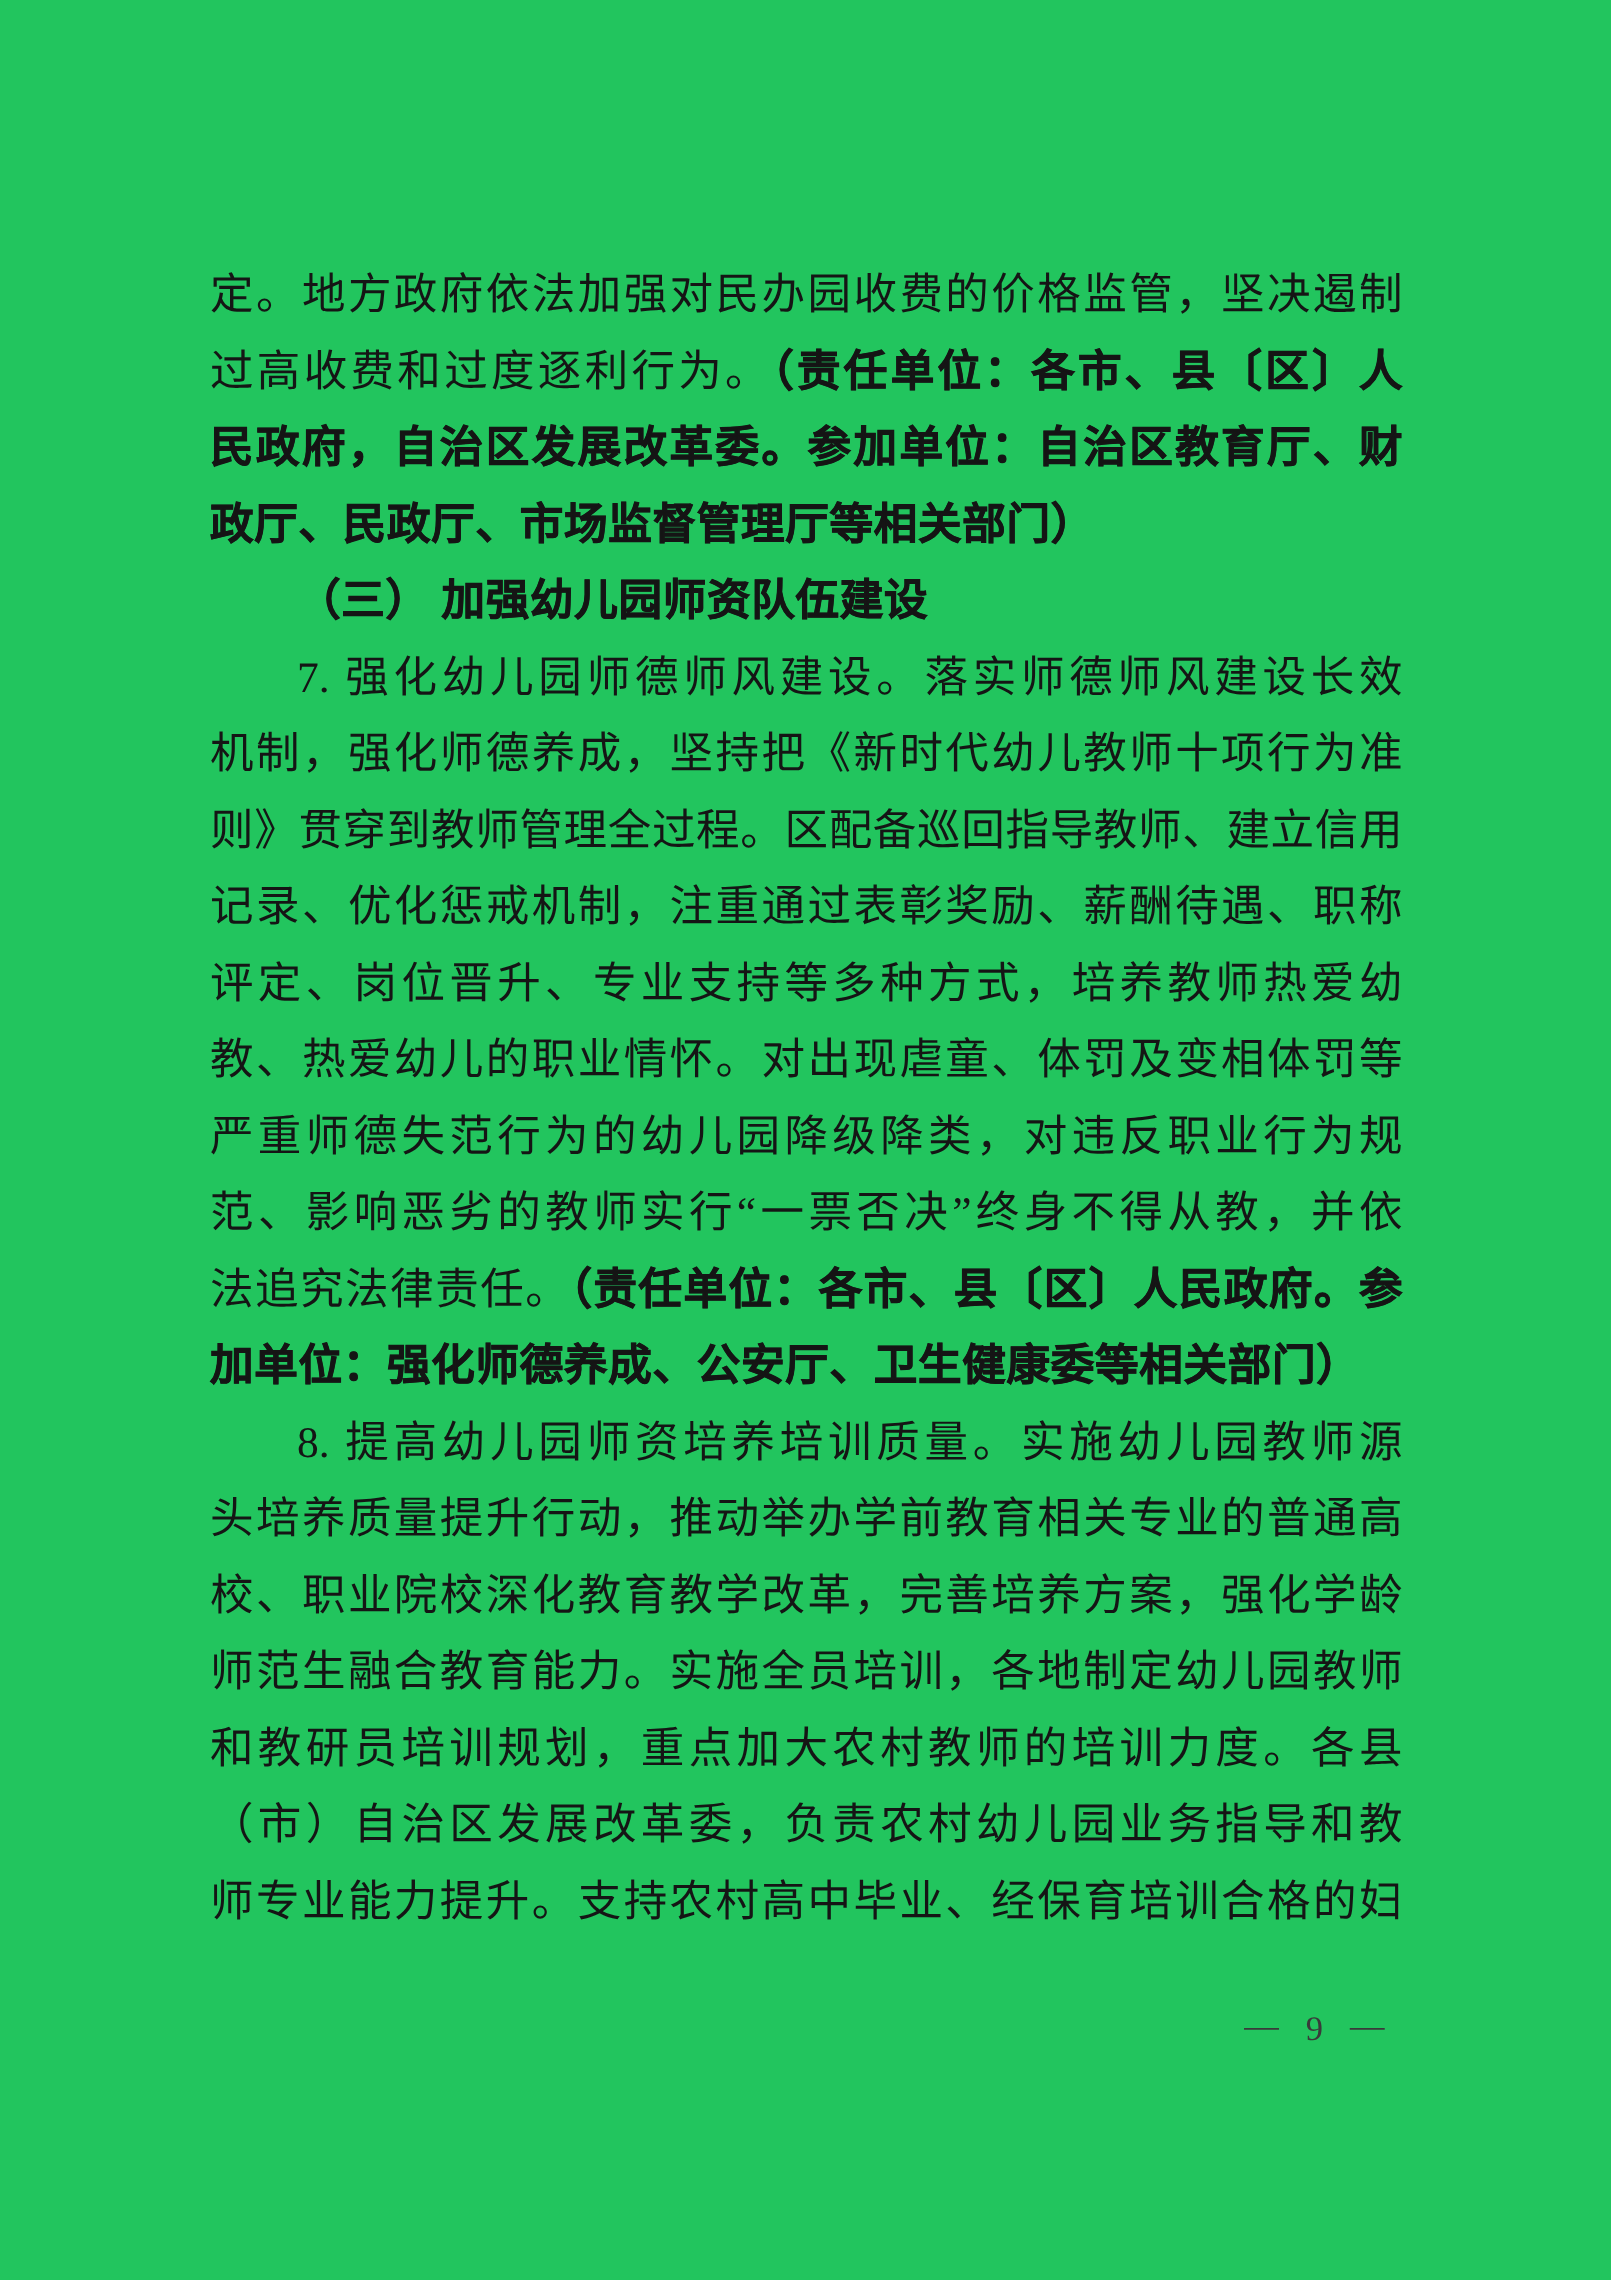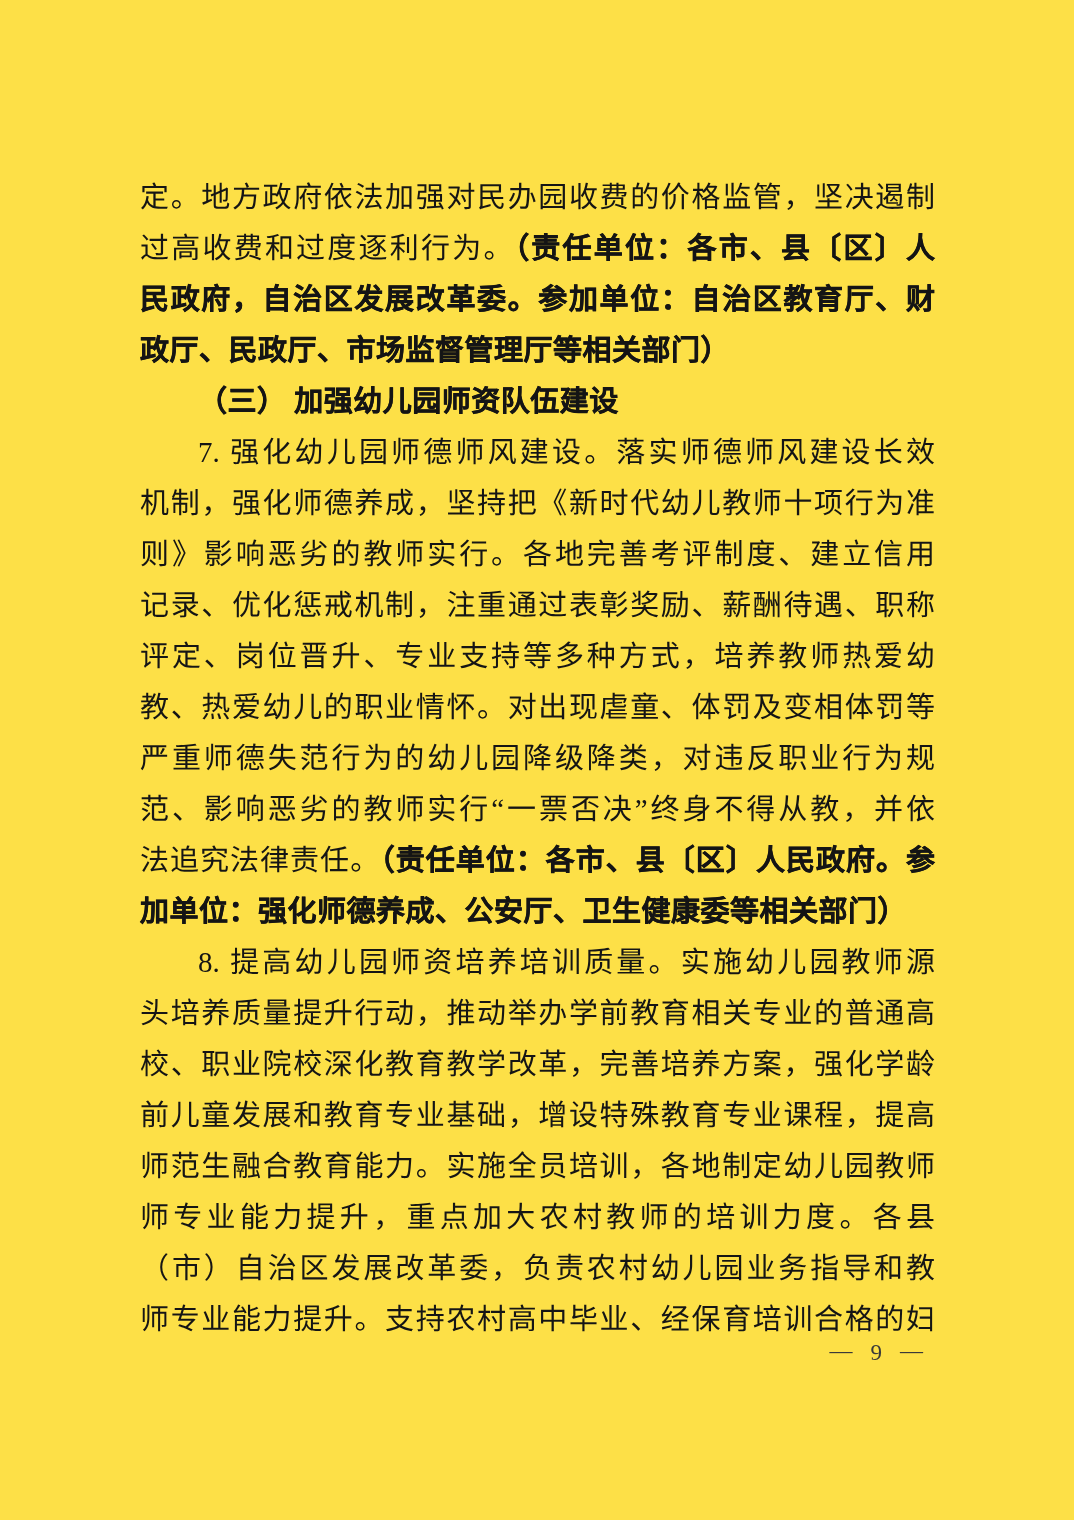--- a/index.html
+++ b/index.html
@@ -5,21 +5,21 @@
 <style>
   html, body {
     margin: 0;
     padding: 0;
     background: #ffffff;
   }
   .page {
     position: relative;
     width: 1074px;
     height: 1520px;
-    background: #fde047;
+    background: #22c55e;
     overflow: hidden;
     font-family: "Liberation Serif", "DejaVu Serif", serif;
     color: #151515;
   }
   .doc-body {
     position: absolute;
     left: 140px;
     top: 172px;
     width: 795px;
   }
@@ -67,34 +67,33 @@
 <div class="page">
 
   <main class="doc-body">
       <div class="line justify"><span class="seg">定。地方政府依法加强对民办园收费的价格监管，坚决遏制</span></div>
       <div class="line justify"><span class="seg">过高收费和过度逐利行为。</span><span class="seg bold">（责任单位：各市、县〔区〕人</span></div>
       <div class="line justify"><span class="seg bold">民政府，自治区发展改革委。参加单位：自治区教育厅、财</span></div>
       <div class="line"><span class="seg bold">政厅、民政厅、市场监督管理厅等相关部门）</span></div>
       <div class="line indent"><span class="seg bold">（三） 加强幼儿园师资队伍建设</span></div>
       <div class="line justify indent"><span class="seg">7. 强化幼儿园师德师风建设。落实师德师风建设长效</span></div>
       <div class="line justify"><span class="seg">机制，强化师德养成，坚持把《新时代幼儿教师十项行为准</span></div>
-      <div class="line justify"><span class="seg">则》影响恶劣的教师实行。各地完善考评制度、建立信用</span></div>
+      <div class="line justify"><span class="seg">则》贯穿到教师管理全过程。区配备巡回指导教师、建立信用</span></div>
       <div class="line justify"><span class="seg">记录、优化惩戒机制，注重通过表彰奖励、薪酬待遇、职称</span></div>
       <div class="line justify"><span class="seg">评定、岗位晋升、专业支持等多种方式，培养教师热爱幼</span></div>
       <div class="line justify"><span class="seg">教、热爱幼儿的职业情怀。对出现虐童、体罚及变相体罚等</span></div>
       <div class="line justify"><span class="seg">严重师德失范行为的幼儿园降级降类，对违反职业行为规</span></div>
       <div class="line justify"><span class="seg">范、影响恶劣的教师实行“一票否决”终身不得从教，并依</span></div>
       <div class="line justify"><span class="seg">法追究法律责任。</span><span class="seg bold">（责任单位：各市、县〔区〕人民政府。参</span></div>
       <div class="line"><span class="seg bold">加单位：强化师德养成、公安厅、卫生健康委等相关部门）</span></div>
       <div class="line justify indent"><span class="seg">8. 提高幼儿园师资培养培训质量。实施幼儿园教师源</span></div>
       <div class="line justify"><span class="seg">头培养质量提升行动，推动举办学前教育相关专业的普通高</span></div>
       <div class="line justify"><span class="seg">校、职业院校深化教育教学改革，完善培养方案，强化学龄</span></div>
-      <div class="line justify"><span class="seg">前儿童发展和教育专业基础，增设特殊教育专业课程，提高</span></div>
       <div class="line justify"><span class="seg">师范生融合教育能力。实施全员培训，各地制定幼儿园教师</span></div>
-      <div class="line justify"><span class="seg">师专业能力提升，重点加大农村教师的培训力度。各县</span></div>
+      <div class="line justify"><span class="seg">和教研员培训规划，重点加大农村教师的培训力度。各县</span></div>
       <div class="line justify"><span class="seg">（市）自治区发展改革委，负责农村幼儿园业务指导和教</span></div>
       <div class="line justify"><span class="seg">师专业能力提升。支持农村高中毕业、经保育培训合格的妇</span></div>
     </main>
 
   <footer class="page-footer">
     <span class="dash">—</span>
     <span class="num">9</span>
     <span class="dash">—</span>
   </footer>
 

